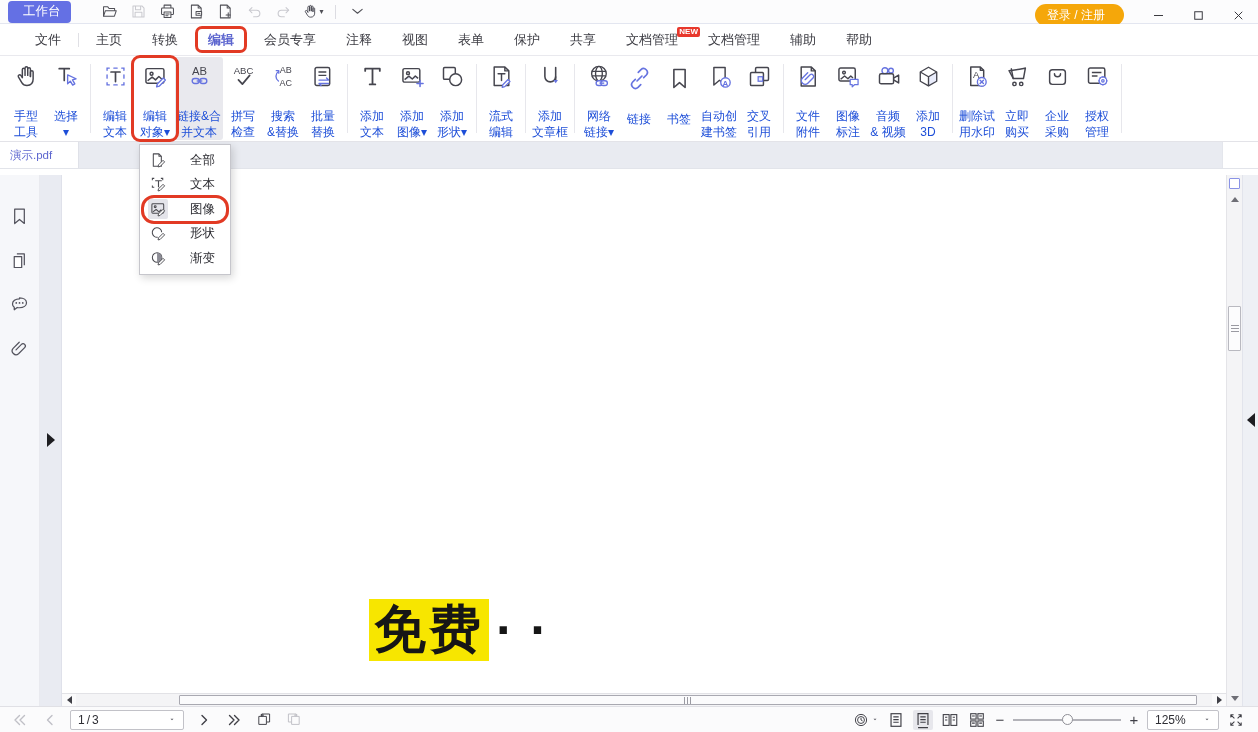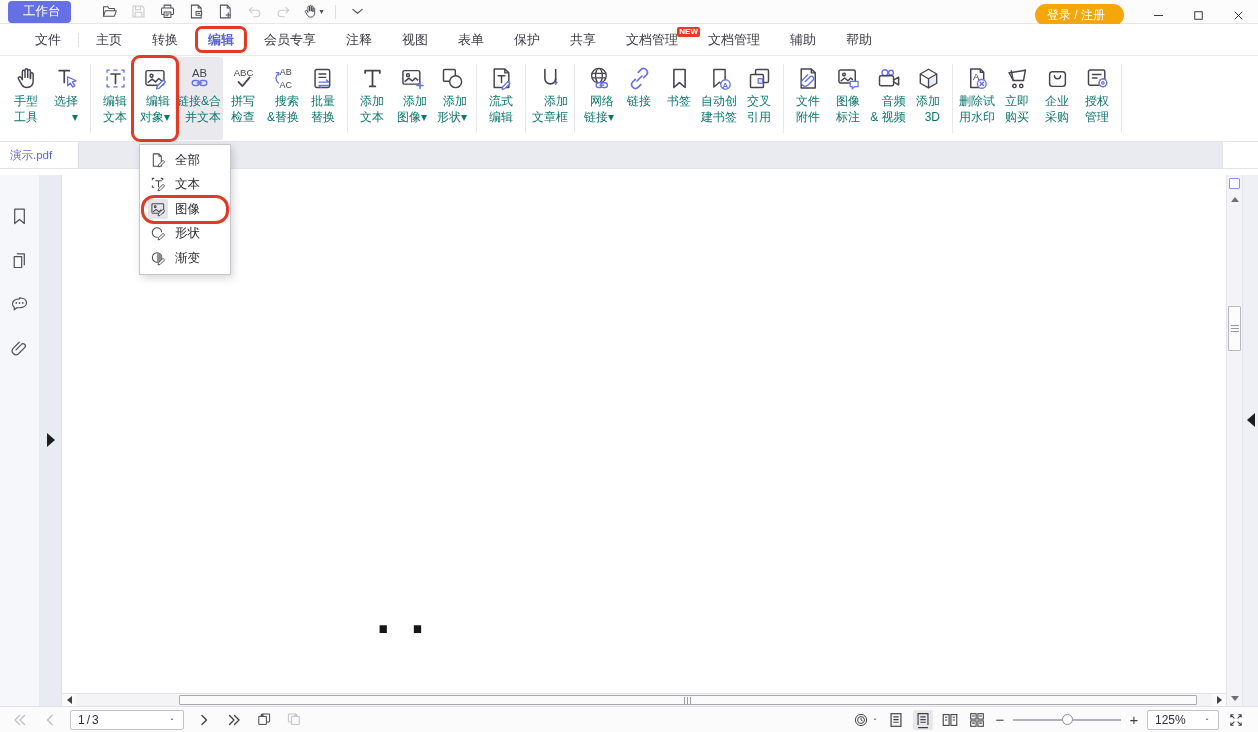--- a/index.html
+++ b/index.html
@@ -35,21 +35,21 @@
   .msearch{margin-left:8px}
 
   
   .ribbon{height:86px;background:#fff;border-bottom:1px solid #e3e3e8;position:relative;padding-left:6px}
   #ribbon-items{display:flex;align-items:stretch;height:100%}
   .rbtn{min-width:40px;padding:5px 2px 0;display:flex;flex-direction:column;align-items:center;position:relative;border-radius:3px;margin:1px 0}
   .rbtn.pressed{background:#e9e9ee}
   .rbtn.annotated::after{content:"";position:absolute;left:-4px;right:-4px;top:-2px;bottom:-2px;border:3px solid var(--annotation,#e23a24);border-radius:9px;pointer-events:none;z-index:5}
   .ricon{height:32px;display:flex;align-items:center;justify-content:center}
   .ricon svg{width:27px;height:27px}
-  .rlabel{font-size:12px;line-height:15.5px;text-align:right;white-space:pre-line;color:#0f766e;margin-top:0}
+  .rlabel{font-size:12px;line-height:15.5px;text-align:center;white-space:pre-line;color:#1d4ed8;margin-top:18px}
   .rdivider{width:1px;background:#e7e7ec;margin:8px 4px}
   .ribbon-collapse{position:absolute;right:8px;bottom:4px}
 
   
   .tabbar{height:27px;background:#701a75;display:flex;align-items:stretch;border-bottom:1px solid #e2e4ea}
   .doc-tab{width:78px;background:#fff;display:flex;align-items:center;padding-left:10px;color:var(--accent,#5d66cf);font-size:11.5px;white-space:nowrap}
   .tab-fill{flex:1;background:#e9ebf1;border-left:1px solid #dfe1e8}
   .tab-right{width:36px;background:#fff;display:flex;align-items:center;justify-content:center;border-left:1px solid #e4e6ec}
 
   
@@ -79,21 +79,21 @@
   .vs-btn.down{bottom:2px}
   .tri-up{width:0;height:0;border-left:4px solid transparent;border-right:4px solid transparent;border-bottom:5px solid #6e6e76}
   .tri-down{width:0;height:0;border-left:4px solid transparent;border-right:4px solid transparent;border-top:5px solid #6e6e76}
   .vs-thumb{position:absolute;top:131px;height:45px;left:1px;right:1px;background:#fcfcfd;border:1px solid #b9b9c0;border-radius:1px;display:flex;align-items:center;justify-content:center}
   .grip-h{width:8px;height:8px;background-image:repeating-linear-gradient(to bottom,#9a9aa2 0 1px,transparent 1px 3px)}
   .right-gutter{width:16px;background:#eef0f5;border-left:1px solid #e2e4ec;position:relative}
   .expand-left{position:absolute;top:238px;right:3px;width:0;height:0;border-top:7px solid transparent;border-bottom:7px solid transparent;border-right:8px solid #1d1d21}
 
   
   .object-menu{position:absolute;left:139px;top:144px;width:92px;background:#fff;border:1px solid #c6c6cc;box-shadow:2px 3px 8px rgba(0,0,0,.16);z-index:60;padding:3px 0}
-  .om-item{height:24.5px;display:flex;align-items:center;padding:0 8px;gap:7px;font-size:12.5px;color:#2c2c32;position:relative;white-space:nowrap}
+  .om-item{height:24.5px;display:flex;align-items:center;padding:0 8px;gap:22px;font-size:12.5px;color:#2c2c32;position:relative;white-space:nowrap}
   .om-ic{width:20px;height:20px;display:flex;align-items:center;justify-content:center}
   .om-ic svg{width:17px;height:17px}
   .om-item.selected .om-ic{background:#e4e4ea;border-radius:2px}
   .om-item.annotated::after{content:"";position:absolute;left:1px;right:1px;top:-2px;bottom:-2px;border:3px solid var(--annotation,#e23a24);border-radius:13px;pointer-events:none}
 
   
   .statusbar{position:absolute;left:0;right:0;bottom:0;height:26px;background:#fbfbfc;border-top:1px solid #e0e0e5;display:flex;align-items:center}
   .sb-left{display:flex;align-items:center;gap:10px;margin-left:10px}
   .sb-right{position:absolute;right:12px;display:flex;align-items:center;gap:7px}
   .sb-btn{min-width:20px;height:20px;display:flex;align-items:center;justify-content:center;color:#3f3f46;border-radius:2px;gap:2px}
@@ -661,20 +661,21 @@
         <svg viewBox="0 0 24 24">
           <path d="M8 13.5l6.2-6.2a2.6 2.6 0 0 1 3.7 3.7l-7 7a4.4 4.4 0 0 1-6.2-6.2l7-7" fill="none" stroke="#52525c" stroke-width="1.4" stroke-linecap="round"></path>
         </svg>
       </div>
     </div>
   <div class="gutter">
     <div class="expand-right"></div>
   </div>
   <div class="viewport">
     <div class="doc-line" id="doc-line">
+        <span class="hl">免费</span>
         <span class="dot">·</span>
         <span class="dot">·</span>
       </div>
     <div class="hscroll">
       <div class="hs-btn">
           <i class="tri-left"></i>
         </div>
       <div class="hs-track">
         <div class="hs-thumb">
             <span class="grip-v"></span>

